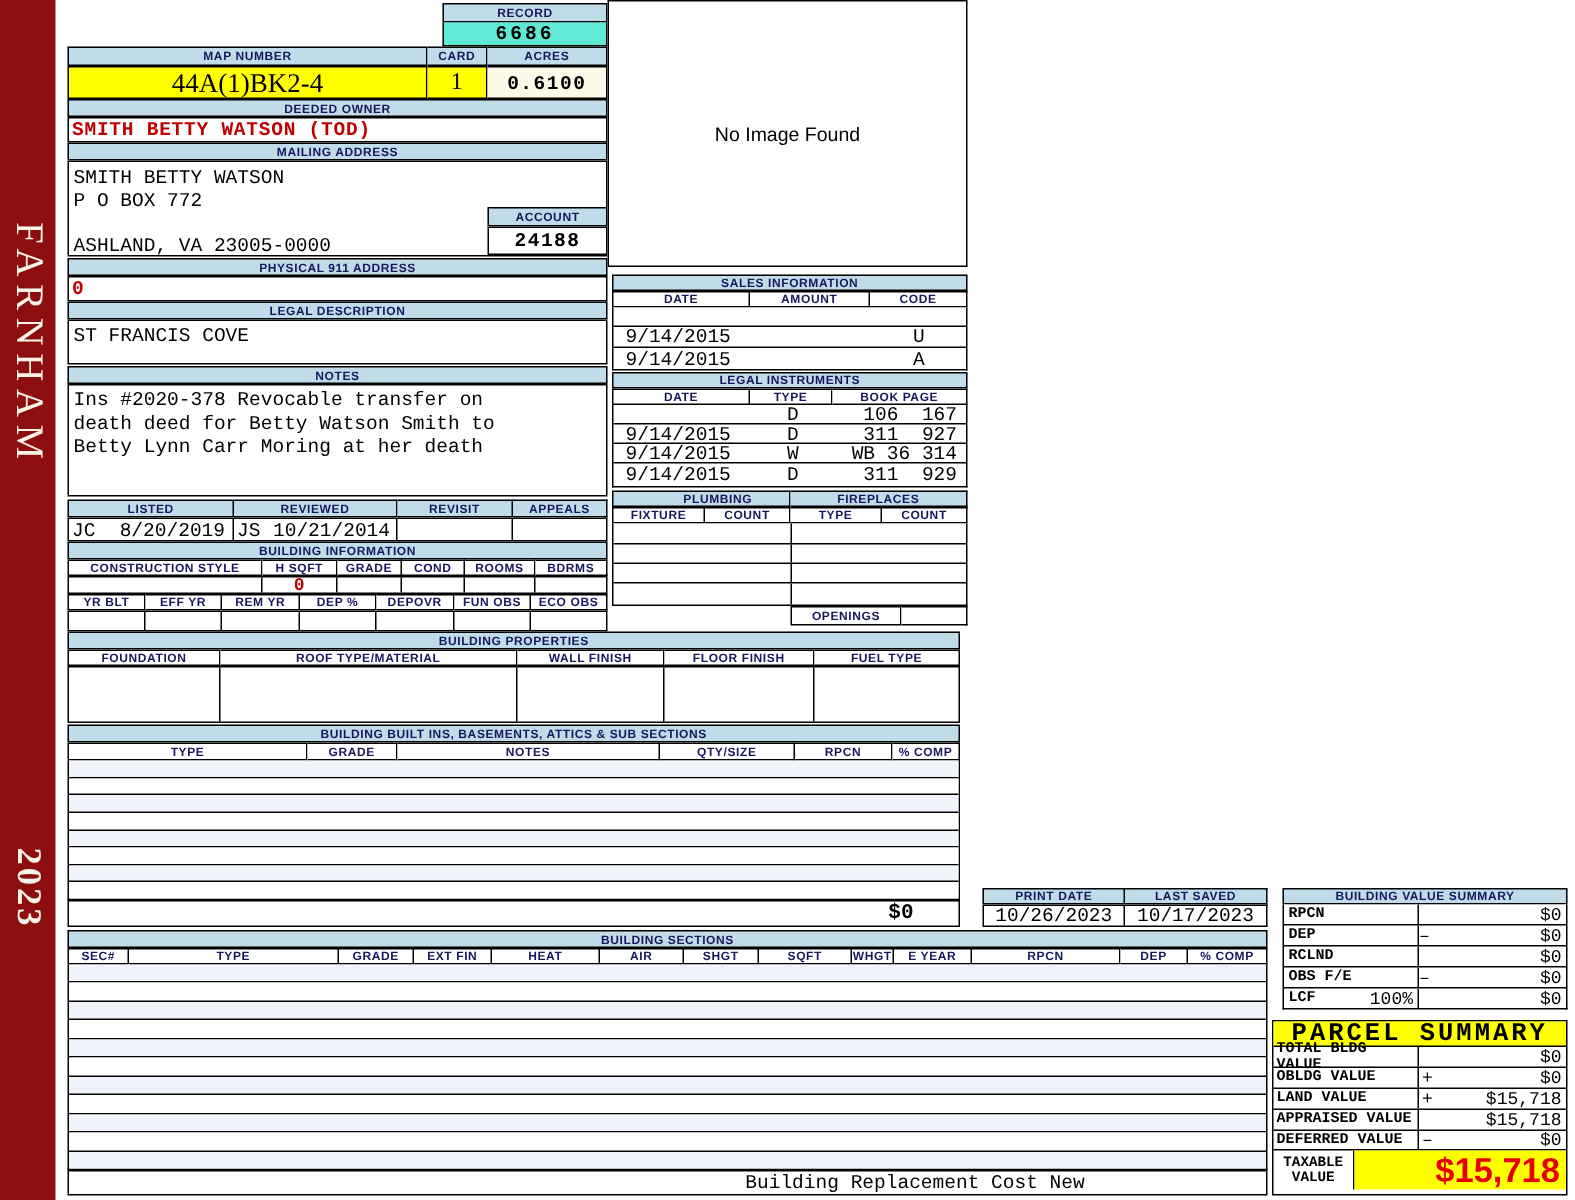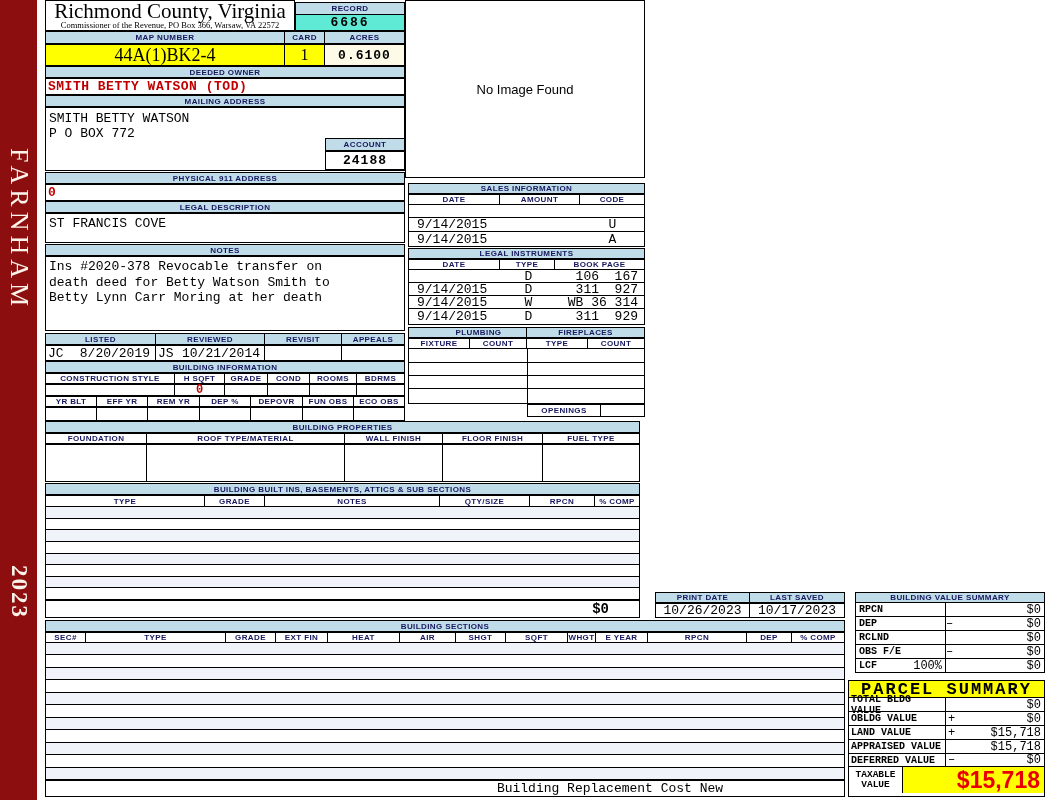--- a/index.html
+++ b/index.html
@@ -31,24 +31,20 @@
 </head>
 <body>
 
 <div id="page">
 
   <div class="abs sidebar">
     <div class="abs spine" style="left:4px;top:148px;font-size:26px;letter-spacing:5px;">FARNHAM</div>
     <div class="abs spine" style="left:6px;top:565px;font-size:23px;font-weight:bold;letter-spacing:2px;">2023</div>
   </div>
 
-  <div class="abs boxed" style="left:45px;top:0;width:250px;height:31px;text-align:center;">
-    <div class="serif" style="font-size:21px;line-height:20px;">Richmond County, Virginia</div>
-    <div class="serif" style="font-size:8.5px;line-height:9px;">Commissioner of the Revenue, PO Box 366, Warsaw, VA 22572</div>
-  </div>
 
   <div class="abs" style="left:295px;top:2px;width:110px;">
     <div class="bar" style="height:13px;">RECORD</div>
     <div class="boxed mono ctr" style="height:16px;background:#5eead4;font-weight:bold;letter-spacing:2px;border-top:none;">6686</div>
   </div>
 
   <div class="abs row" style="left:45px;top:31px;width:360px;height:13px;">
     <div class="bar" style="width:240px;">MAP NUMBER</div>
     <div class="bar" style="width:40px;border-left:none;">CARD</div>
     <div class="bar" style="width:80px;border-left:none;">ACRES</div>
@@ -61,20 +57,21 @@
   </div>
 
   <div class="abs boxed mono vc red" style="left:45px;top:78px;width:360px;height:17px;padding-left:2px;letter-spacing:.5px;">SMITH BETTY WATSON (TOD)</div>
   <div class="abs bar" style="left:45px;top:66px;width:360px;height:12px;">DEEDED OWNER</div>
 
   <div class="abs bar" style="left:45px;top:95px;width:360px;height:12px;">MAILING ADDRESS</div>
   <div class="abs boxed mono" style="left:45px;top:107px;width:360px;height:64px;padding:3px 0 0 3px;line-height:15px;">
     <div>SMITH BETTY WATSON</div>
     <div>P O BOX 772</div>
     <div>&nbsp;</div>
+    <div>ASHLAND, VA 23005-0000</div>
   </div>
 
   <div class="abs bar" style="left:325px;top:138px;width:80px;height:13px;">ACCOUNT</div>
   <div class="abs boxed mono ctr" style="left:325px;top:151px;width:80px;height:19px;font-weight:bold;letter-spacing:1px;">24188</div>
 
   <div class="abs bar" style="left:45px;top:172px;width:360px;height:12px;">PHYSICAL 911 ADDRESS</div>
   <div class="abs boxed mono vc red" style="left:45px;top:184px;width:360px;height:17px;padding-left:2px;">0</div>
 
   <div class="abs bar" style="left:45px;top:201px;width:360px;height:12px;">LEGAL DESCRIPTION</div>
   <div class="abs boxed mono" style="left:45px;top:213px;width:360px;height:30px;padding:2px 0 0 3px;">ST FRANCIS COVE</div>

